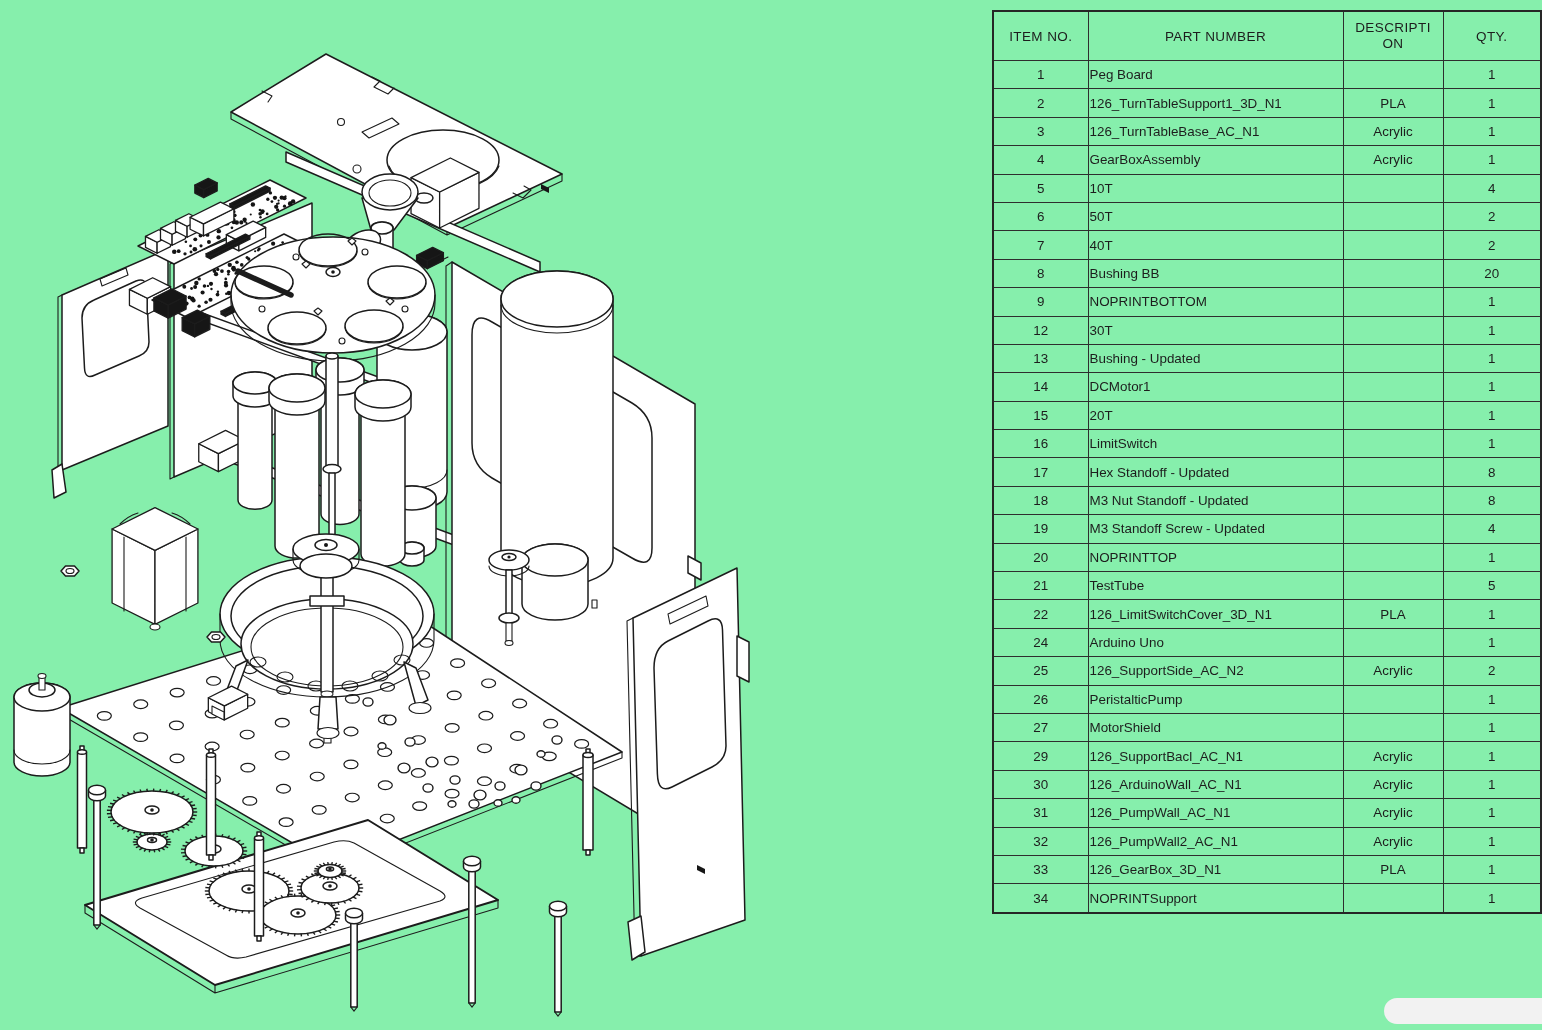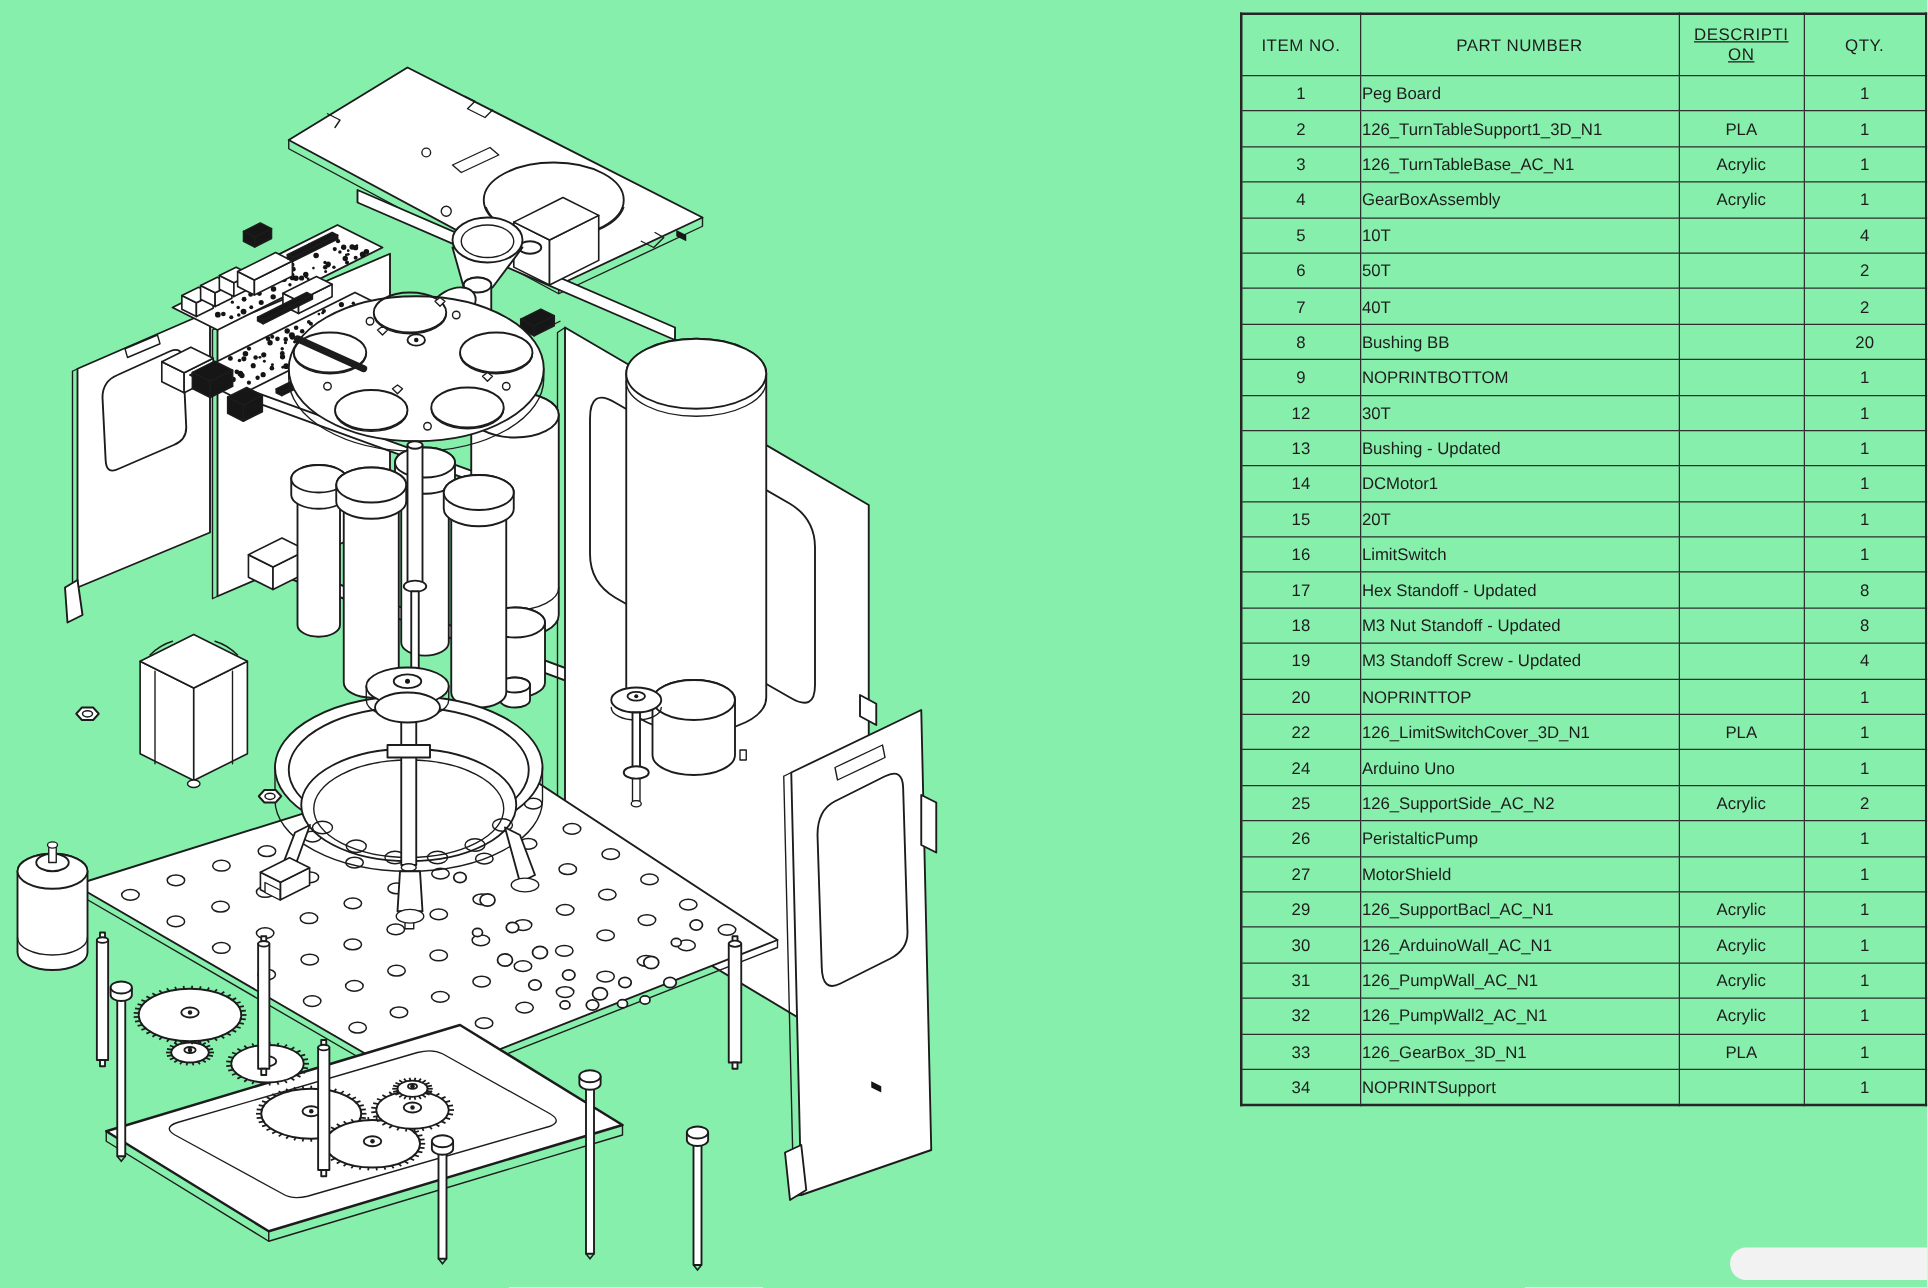--- a/index.html
+++ b/index.html
@@ -12,21 +12,21 @@
   svg .bk{fill:#161616;stroke:none;}
   .bom{position:absolute;left:992px;top:10px;width:548px;border-collapse:collapse;
        table-layout:fixed;border:2.2px solid #262626;}
   .bom th,.bom td{border:1.5px solid #2e2e2e;overflow:hidden;white-space:nowrap;
        font-weight:400;color:#1d1d1d;}
   .bom th{height:46px;font-size:13.5px;letter-spacing:.4px;vertical-align:middle;}
   .bom td{height:25.4px;font-size:13.4px;}
   .col-item{width:95px}.col-part{width:255px}.col-desc{width:100px}.col-qty{width:98px}
   .c-center{text-align:center;}
   .c-part{text-align:left;padding-left:1px;}
-  th.c-desc{white-space:normal;word-break:break-all;line-height:1.2;padding:0 10px;text-decoration:underline;}
+  th.c-desc{white-space:normal;word-break:break-all;line-height:1.2;padding:0 10px;}
   .smudge{position:absolute;right:0;bottom:6px;width:158px;height:26px;
           background:#f2f2f2;border-radius:14px 0 0 14px;}
 </style>
 </head>
 <body>
 
 <div class="page">
 
   <svg class="drawing" width="985" height="1030" viewBox="0 0 985 1030">
 
@@ -1032,20 +1032,26 @@
           <td class="c-center"></td>
           <td class="c-center">4</td>
         </tr>
         <tr>
           <td class="c-center">20</td>
           <td class="c-part">NOPRINTTOP</td>
           <td class="c-center"></td>
           <td class="c-center">1</td>
         </tr>
         <tr>
+          <td class="c-center">21</td>
+          <td class="c-part">TestTube</td>
+          <td class="c-center"></td>
+          <td class="c-center">5</td>
+        </tr>
+        <tr>
           <td class="c-center">22</td>
           <td class="c-part">126_LimitSwitchCover_3D_N1</td>
           <td class="c-center">PLA</td>
           <td class="c-center">1</td>
         </tr>
         <tr>
           <td class="c-center">24</td>
           <td class="c-part">Arduino Uno</td>
           <td class="c-center"></td>
           <td class="c-center">1</td>

